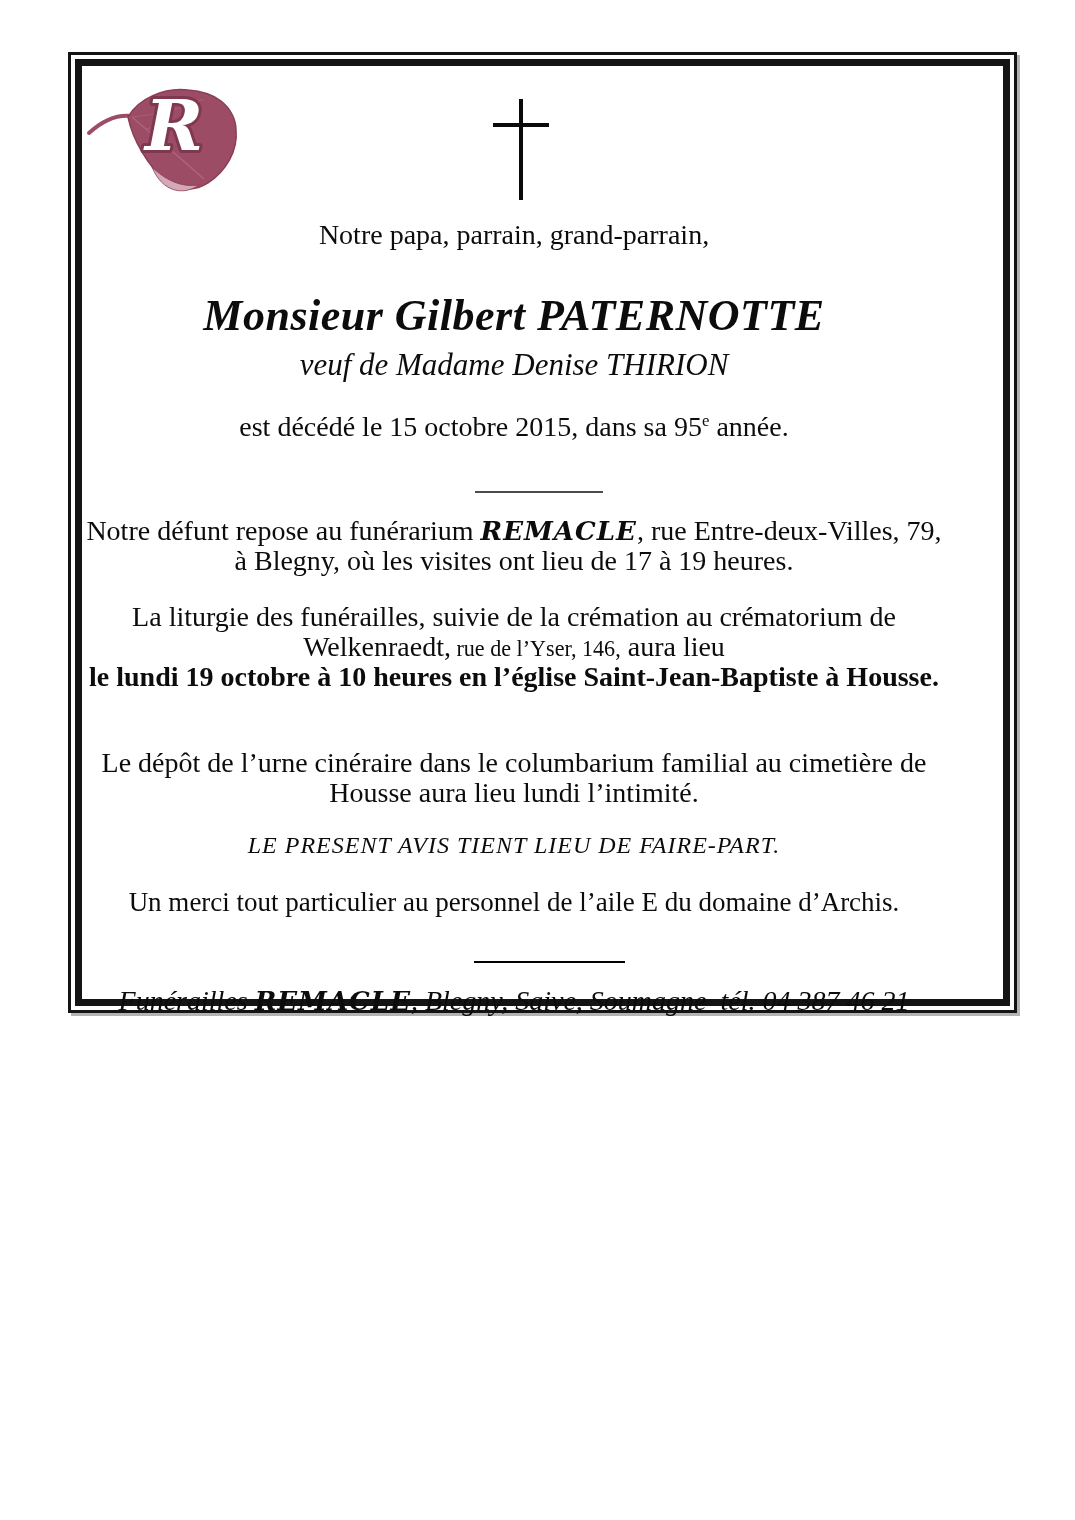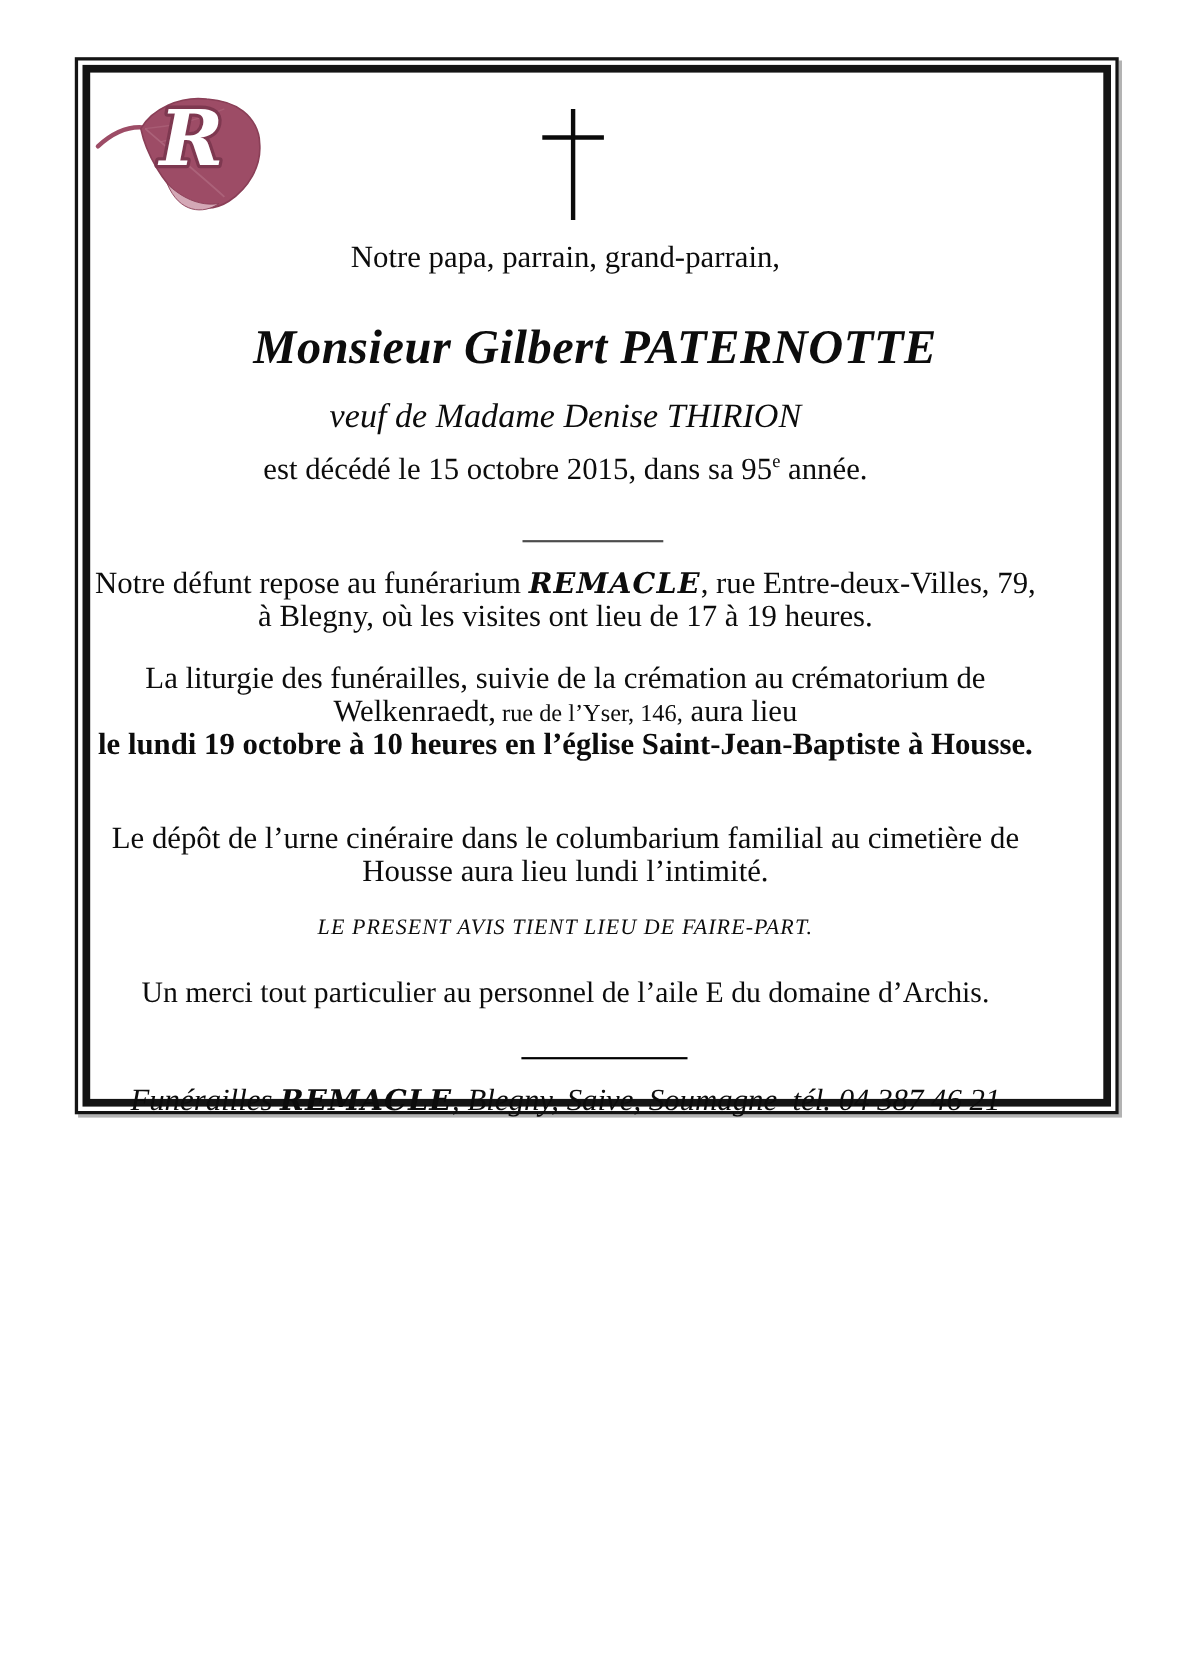--- a/index.html
+++ b/index.html
@@ -28,23 +28,23 @@
     border: 7px solid #141414;
   }
   .centerline {
     position: absolute;
     left: 75px; width: 878px;
     text-align: center;
     line-height: 1.08;
     white-space: pre-wrap;
   }
   .fs-body   { font-size: 28px; }
-  .fs-title  { font-size: 44px; font-weight: bold; font-style: italic; letter-spacing: 0.5px; padding-left: 27px; }
+  .fs-title  { font-size: 44px; font-weight: bold; font-style: italic; letter-spacing: 0.5px; }
   .fs-sub    { font-size: 31px; font-style: italic; }
-  .fs-avis   { font-size: 20px; font-style: italic; letter-spacing: 1px; }
+  .fs-avis   { font-size: 24px; font-style: italic; letter-spacing: 1px; }
   .fs-thanks { font-size: 27px; }
   .fs-footer { font-size: 28px; font-style: italic; margin-top: 16px; }
   .bold { font-weight: bold; }
   .brand {
     font-family: "DejaVu Serif", serif;
     font-weight: bold;
     font-style: italic;
     font-size: 0.93em;
     letter-spacing: 1px;
   }
@@ -90,21 +90,21 @@
     <svg width="58" height="105" viewBox="0 0 58 105">
       <line x1="29" y1="2" x2="29" y2="103" stroke="#0a0a0a" stroke-width="4"></line>
       <line x1="1" y1="28" x2="57" y2="28" stroke="#0a0a0a" stroke-width="4"></line>
     </svg>
   </div>
 
   <div class="centerline fs-body" style="top:220px">Notre papa, parrain, grand-parrain,</div>
 
   <div class="centerline fs-title" style="top:292px">Monsieur Gilbert PATERNOTTE</div>
 
-  <div class="centerline fs-sub" style="top:361px">veuf de Madame Denise THIRION</div>
+  <div class="centerline fs-sub" style="top:348px">veuf de Madame Denise THIRION</div>
 
 
   <div class="centerline fs-body" style="top:412px"><span>est décédé le 15 octobre 2015, dans sa 95</span><sup>e</sup><span> année.</span></div>
 
   <div class="rule-top"></div>
 
   <div class="centerline fs-body" style="top:516px"><span>Notre défunt repose au funérarium </span><span class="brand">REMACLE</span><span>, rue Entre-deux-Villes, 79,</span></div>
 
   <div class="centerline fs-body" style="top:546px">à Blegny, où les visites ont lieu de 17 à 19 heures.</div>
 

